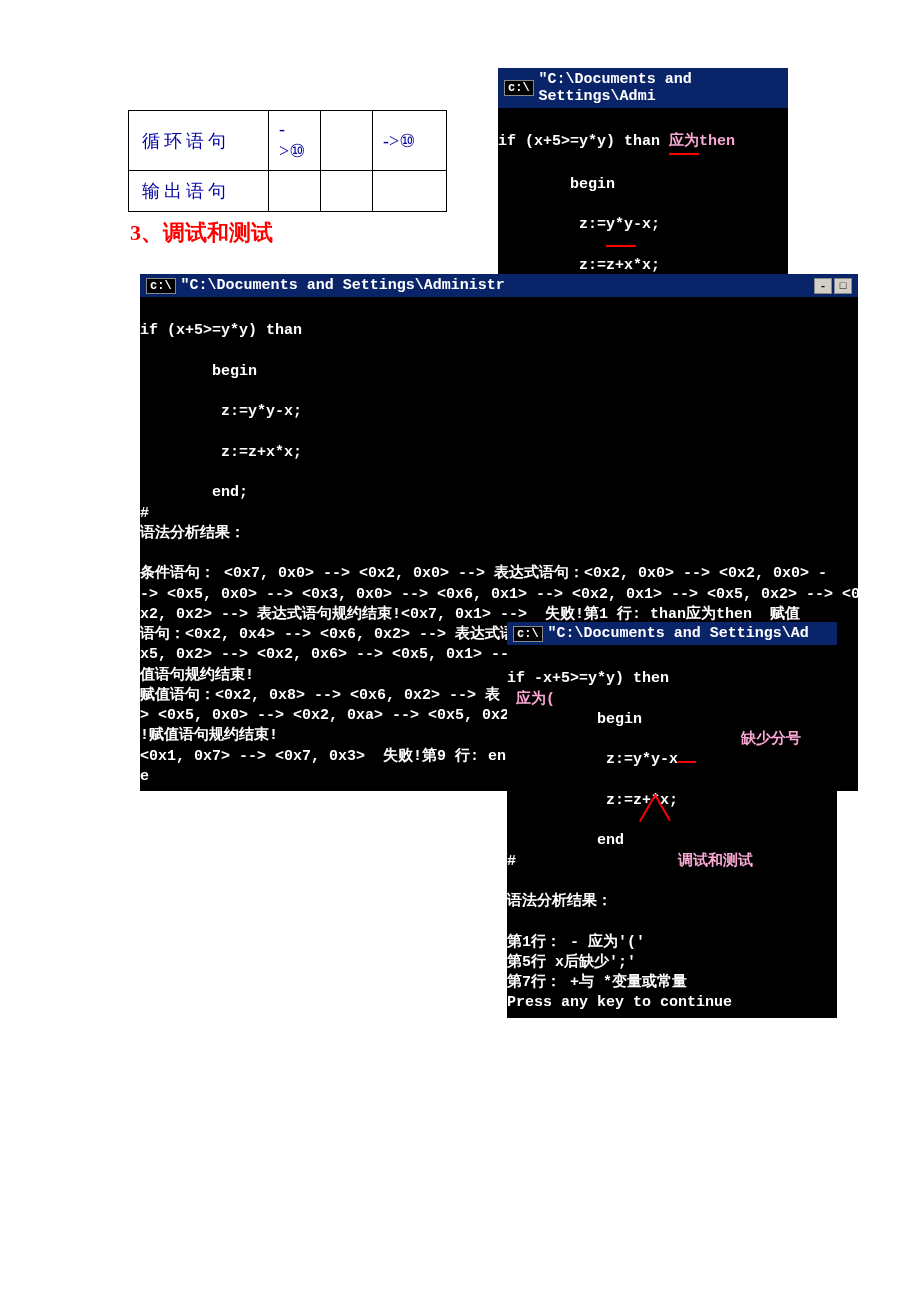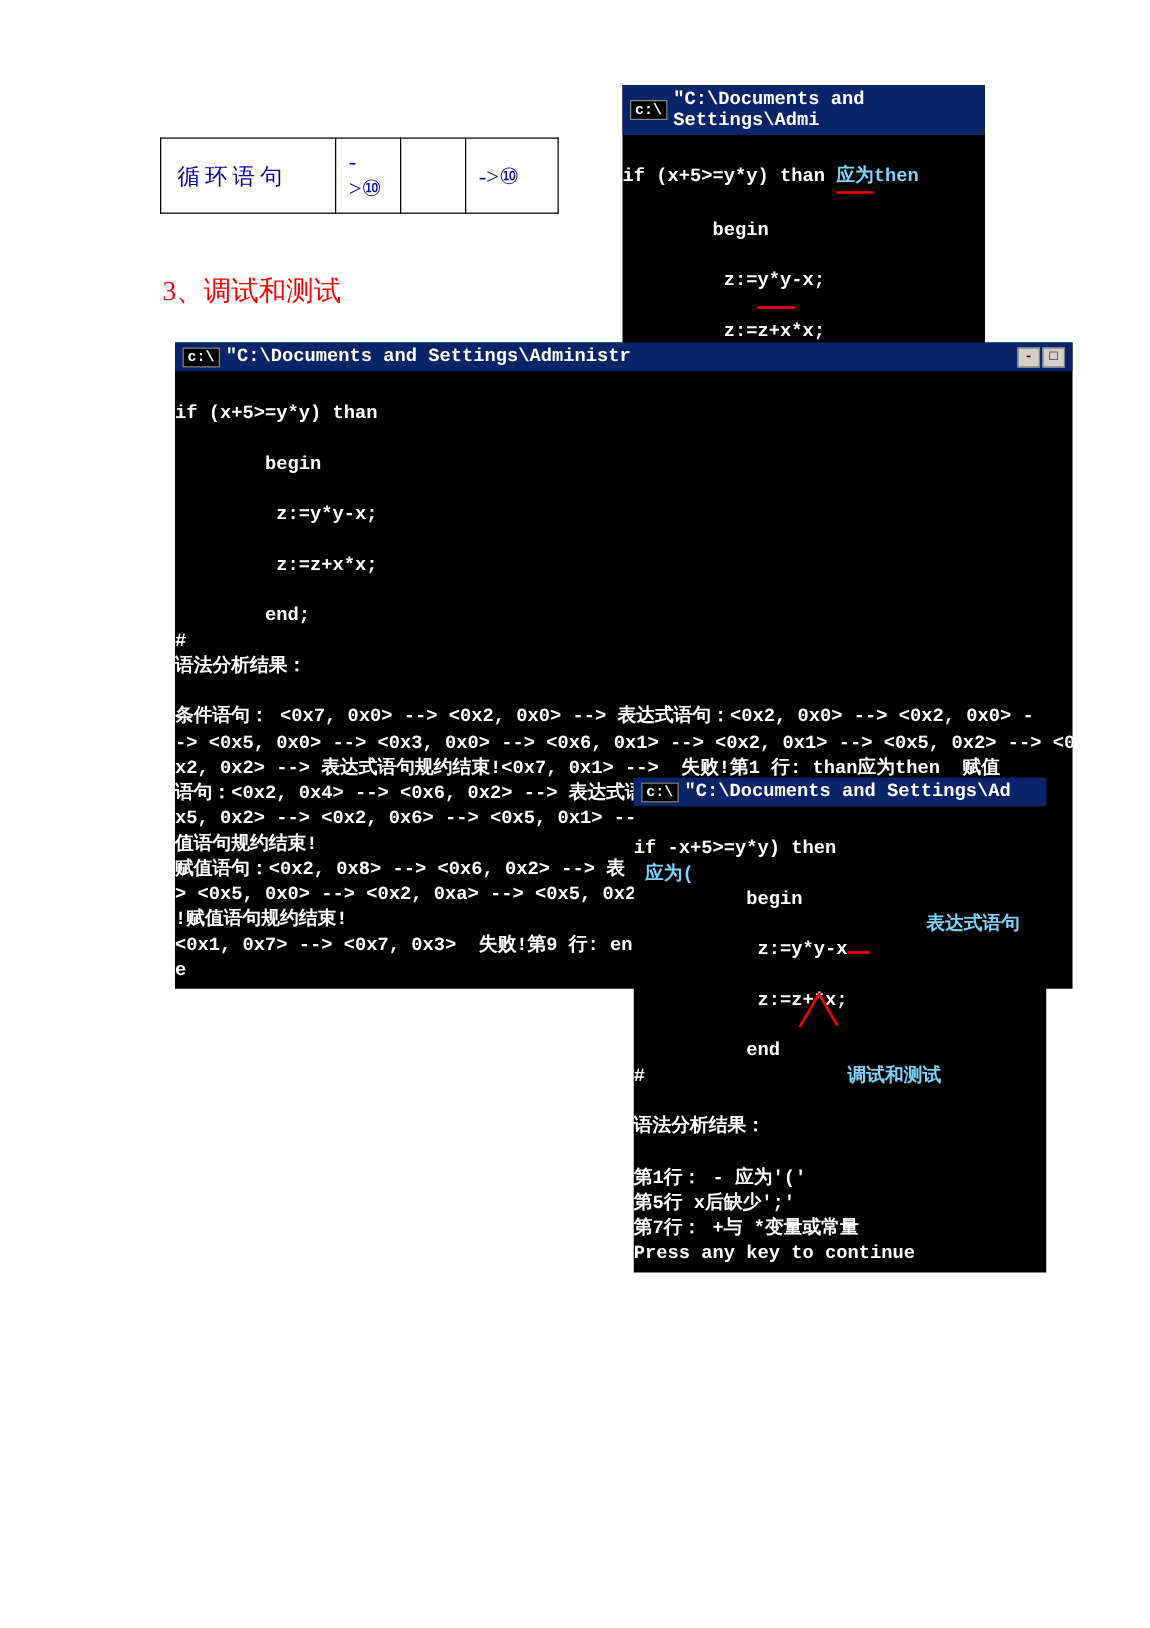--- a/index.html
+++ b/index.html
@@ -2,42 +2,48 @@
 <html><head>
   <meta charset="utf-8">
   <style>
     * { margin: 0; padding: 0; box-sizing: border-box; }
     body { font-family: "SimSun", serif; background: #fff; width: 920px; height: 1302px; position: relative; }
     .table { border-collapse: collapse; position: absolute; }
     .table td { border: 1px solid #000; padding: 8px 10px; color: #0000a0; font-size: 18px; }
     .table .wide { width: 140px; letter-spacing: 4px; padding-left: 13px; }
     .table .narrow { width: 52px; }
     .table .mid { width: 74px; }
-    .section-title { position: absolute; color: #f00; font-weight: normal; font-size: 22px; }
+    .section-title { position: absolute; color: #f00; font-weight: bold; font-size: 22px; }
     .term { position: absolute; background: #000; border: 0px solid #555; font-family: "Courier New", "SimSun", monospace; font-size: 15px; color: #fff; }
     .titlebar { background: #0a246a; color: #fff; padding: 3px 6px; font-weight: bold; font-size: 15px; display: flex; align-items: center; gap: 5px; }
     .titlebar .winbtns { margin-left: auto; display: flex; gap: 2px; }
     .winbtn { width: 18px; height: 16px; background: #d4d0c8; border: 1px solid #888; display: flex; align-items: center; justify-content: center; color: #000; font-size: 11px; font-weight: bold; }
     .cx { background: #000; color: #fff; padding: 0 3px; font-size: 12px; border: 1px solid #888; }
     .body { padding: 4px 0; white-space: pre; line-height: 1.35; font-weight: bold; }
-    .red { color: #7dd3fc; }
+    .red { color: #f9a8d4; }
     .underline-red { border-bottom: 2px solid #f00; display: inline-block; }
     .redline { position: absolute; background: #f00; height: 2px; }
     .redstroke { position: absolute; border-left: 2px solid #f00; transform-origin: top left; }
   </style>
 </head>
 <body>
 
 <table class="table" style="left:128px; top:110px;">
   <tbody>
       <tr>
     <td class="wide">循环语句</td>
     <td class="narrow">-&gt;⑩</td>
     <td class="narrow"></td>
     <td class="mid">-&gt;⑩</td>
+  </tr>
+  <tr>
+    <td class="wide">输出语句</td>
+    <td class="narrow"></td>
+    <td class="narrow"></td>
+    <td class="mid"></td>
   </tr>
 </tbody>
   </table>
 
 <div class="section-title" style="left:130px; top:218px;">3、调试和测试</div>
 
 <div class="term" style="left:498px; top:68px; width:290px;">
   <div class="titlebar">
     <span class="cx">c:\</span>
     <span>"C:\Documents and Settings\Admi</span>
@@ -97,21 +103,21 @@
 
 <div class="term" style="left:507px; top:622px; width:330px;">
   <div class="titlebar">
     <span class="cx">c:\</span>
     <span>"C:\Documents and Settings\Ad</span>
   </div>
   <div class="body">
 <span>if -x+5&gt;=y*y) then</span>
  <span class="red">应为(</span>
 <span>          begin</span>
-                          <span class="red">表达式语句</span>
+                          <span class="red">缺少分号</span>
 <span>           z:=y*y-x</span><span class="underline-red" style="width:18px;"></span>
 
 <span>           z:=z+*x;</span>
 
 <span>          end</span>
 <span>#</span>                  <span class="red">调试和测试</span>
 
 <span>语法分析结果：</span>
 
 <span>第1行： - 应为'('</span>

